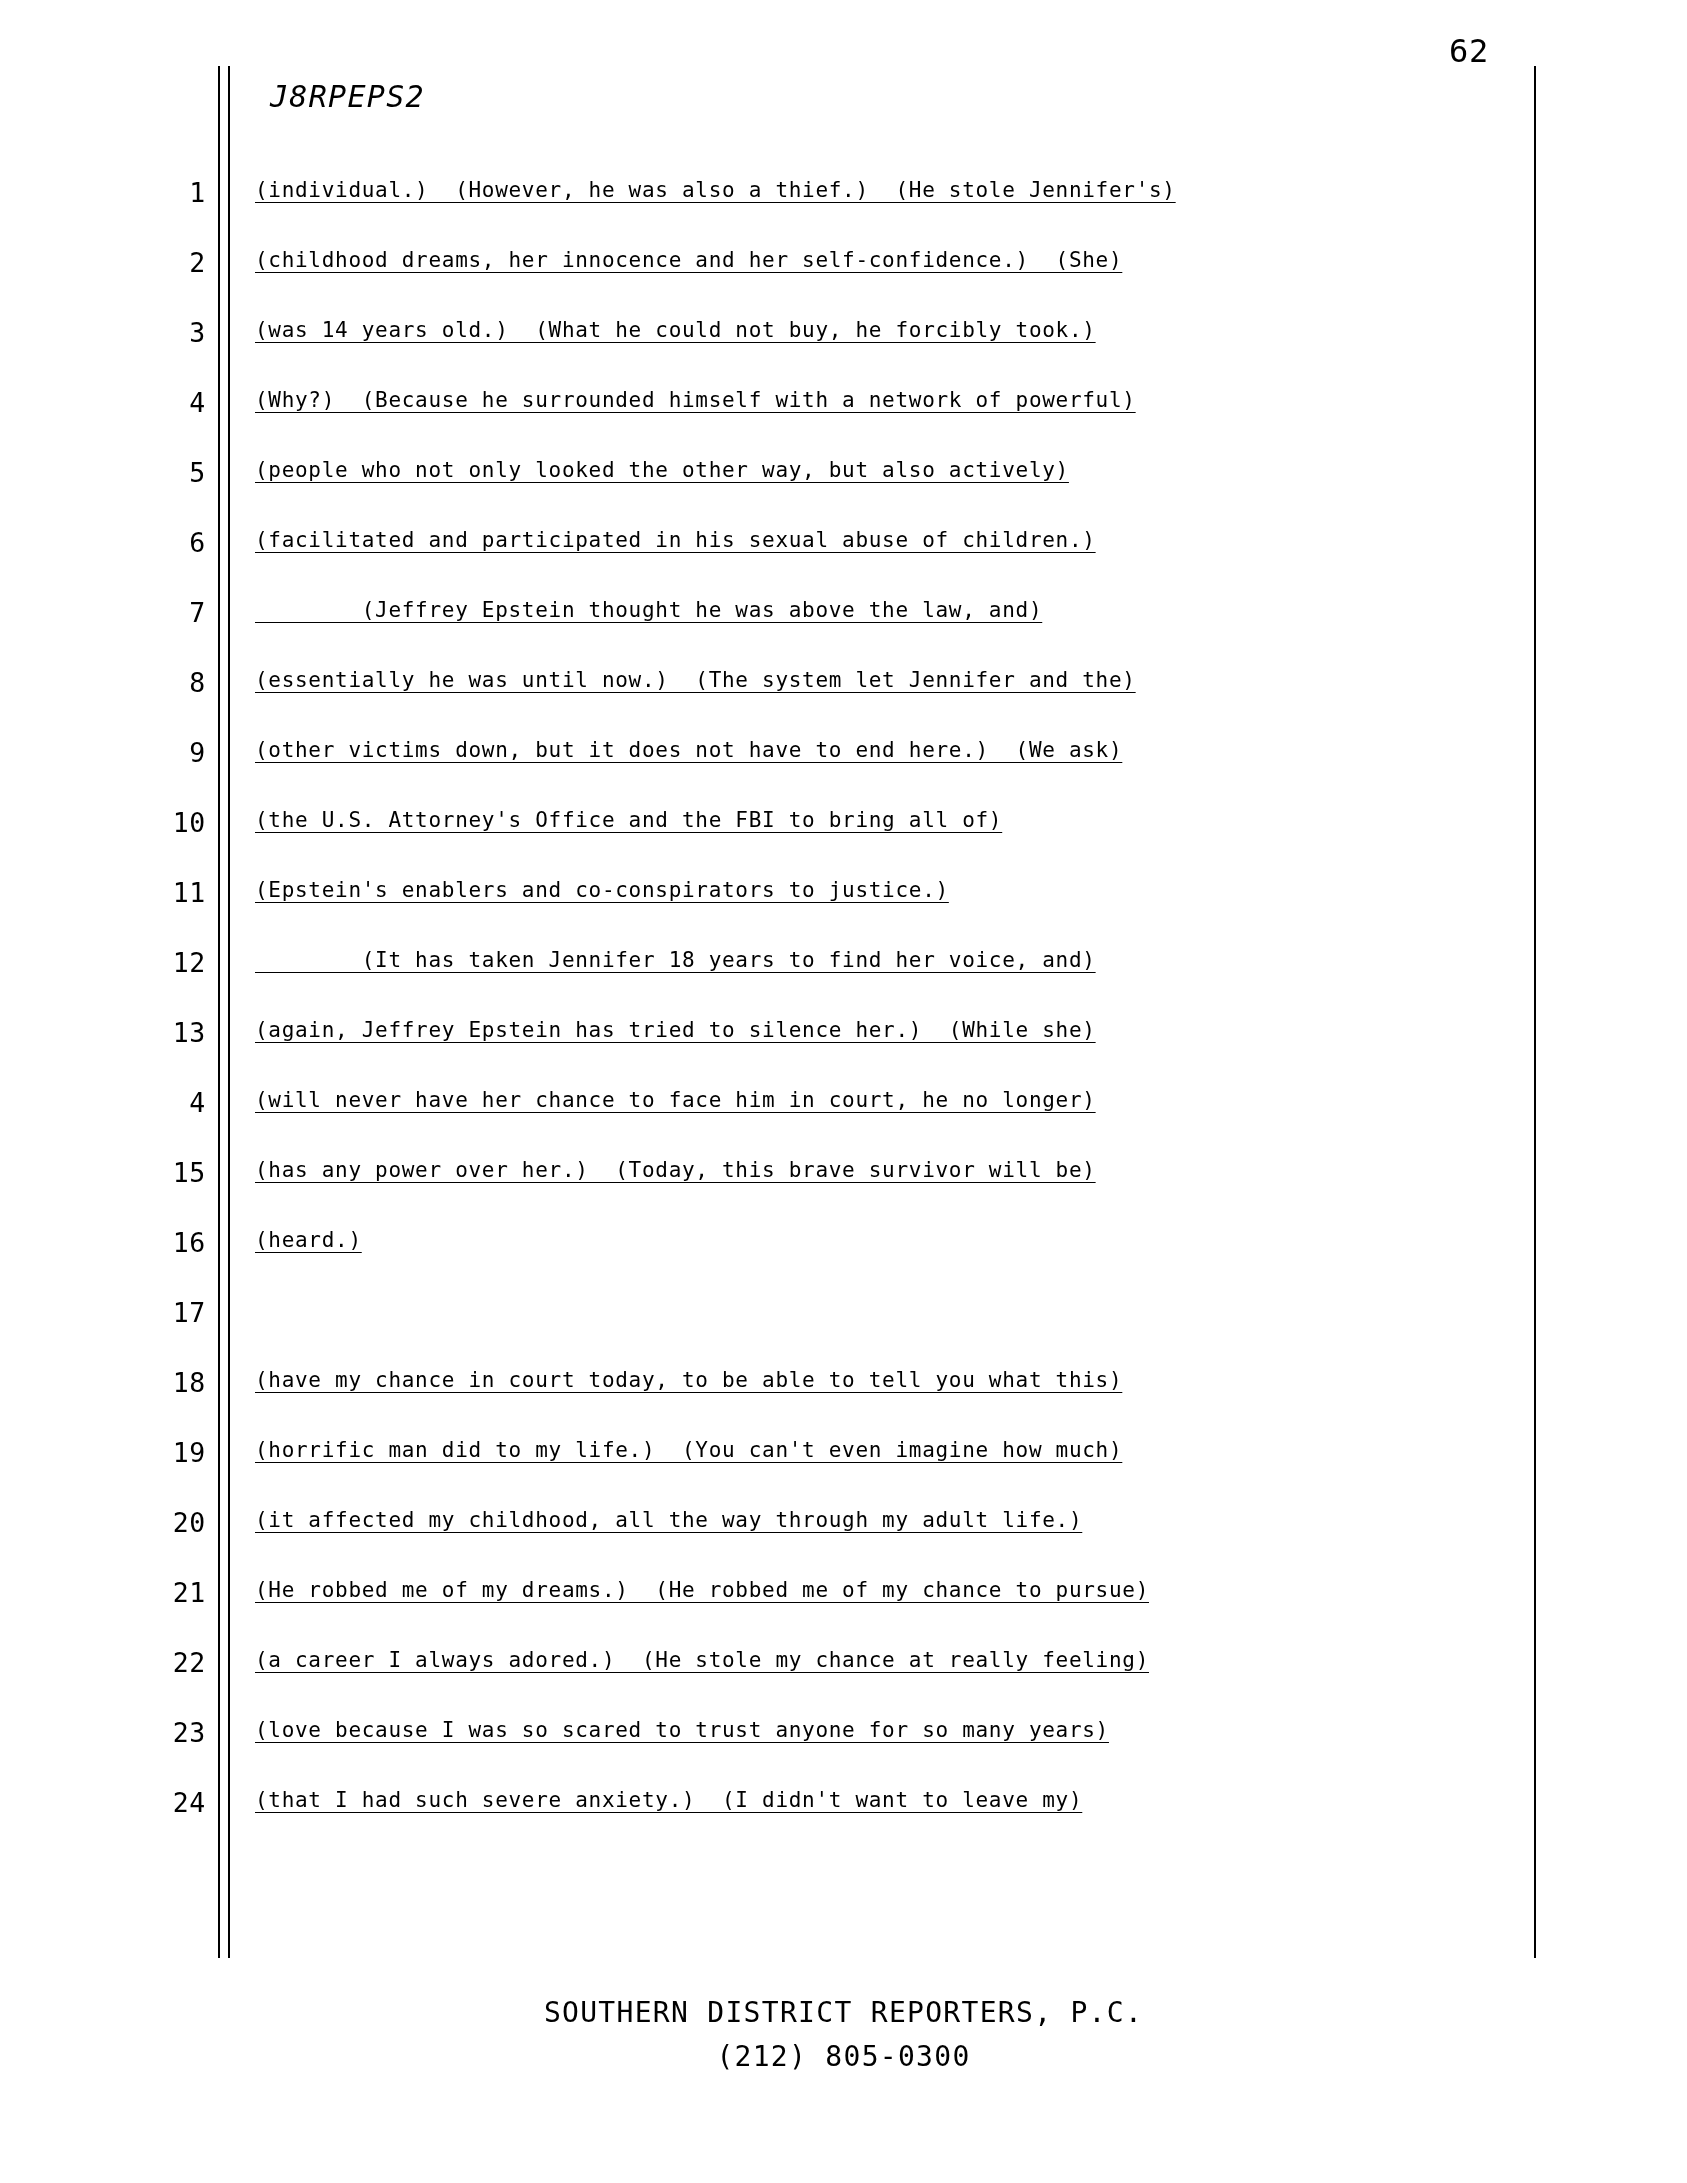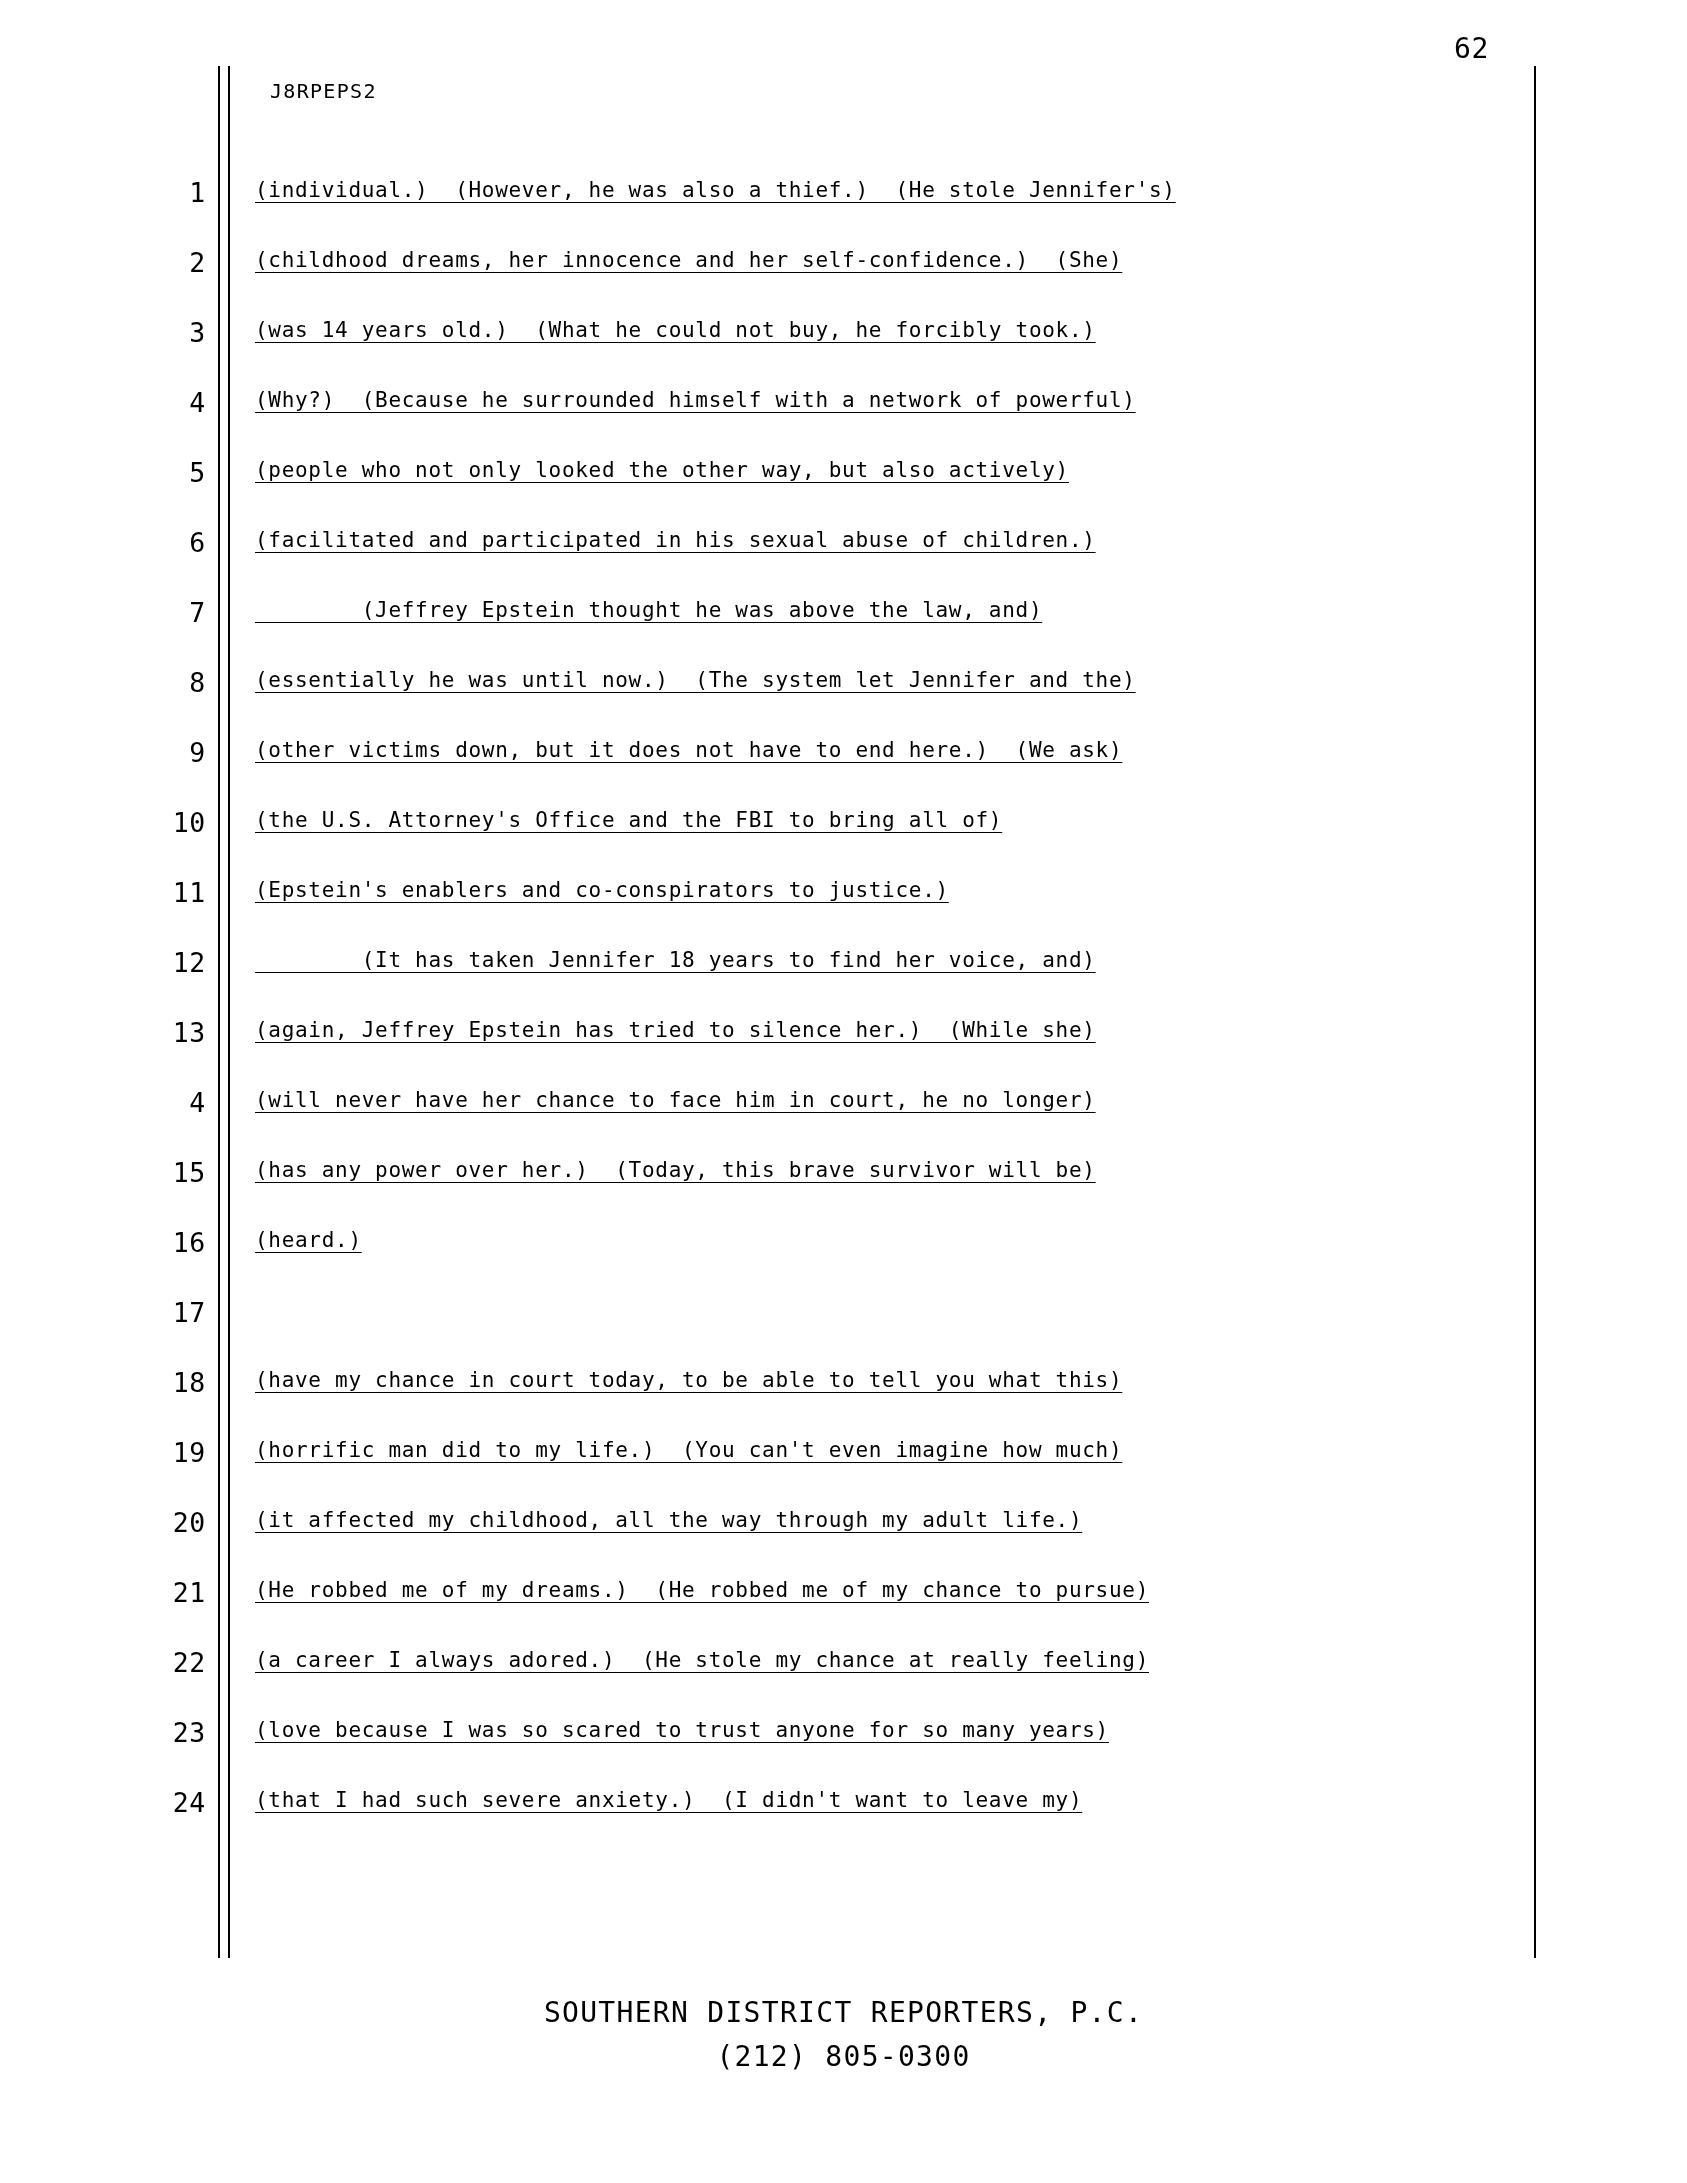--- a/index.html
+++ b/index.html
@@ -16,29 +16,30 @@
     overflow: hidden;
   }
   .page {
     position: absolute;
     inset: 0;
   }
   .page-number {
     position: absolute;
     top: 32px;
     right: 198px;
-    font-size: 28px;
+    font-size: 32px;
     letter-spacing: 0.7px;
   }
   .doc-id {
     position: absolute;
     top: 79px;
     left: 270px;
-    font-size: 20px;
+    font-size: 30px;
     letter-spacing: 1.3px;
+    font-style: italic;
   }
 
   
   .rule-left {
     position: absolute;
     left: 218px;
     top: 66px;
     width: 0;
     height: 1892px;
     border-left: 2px solid #000;

